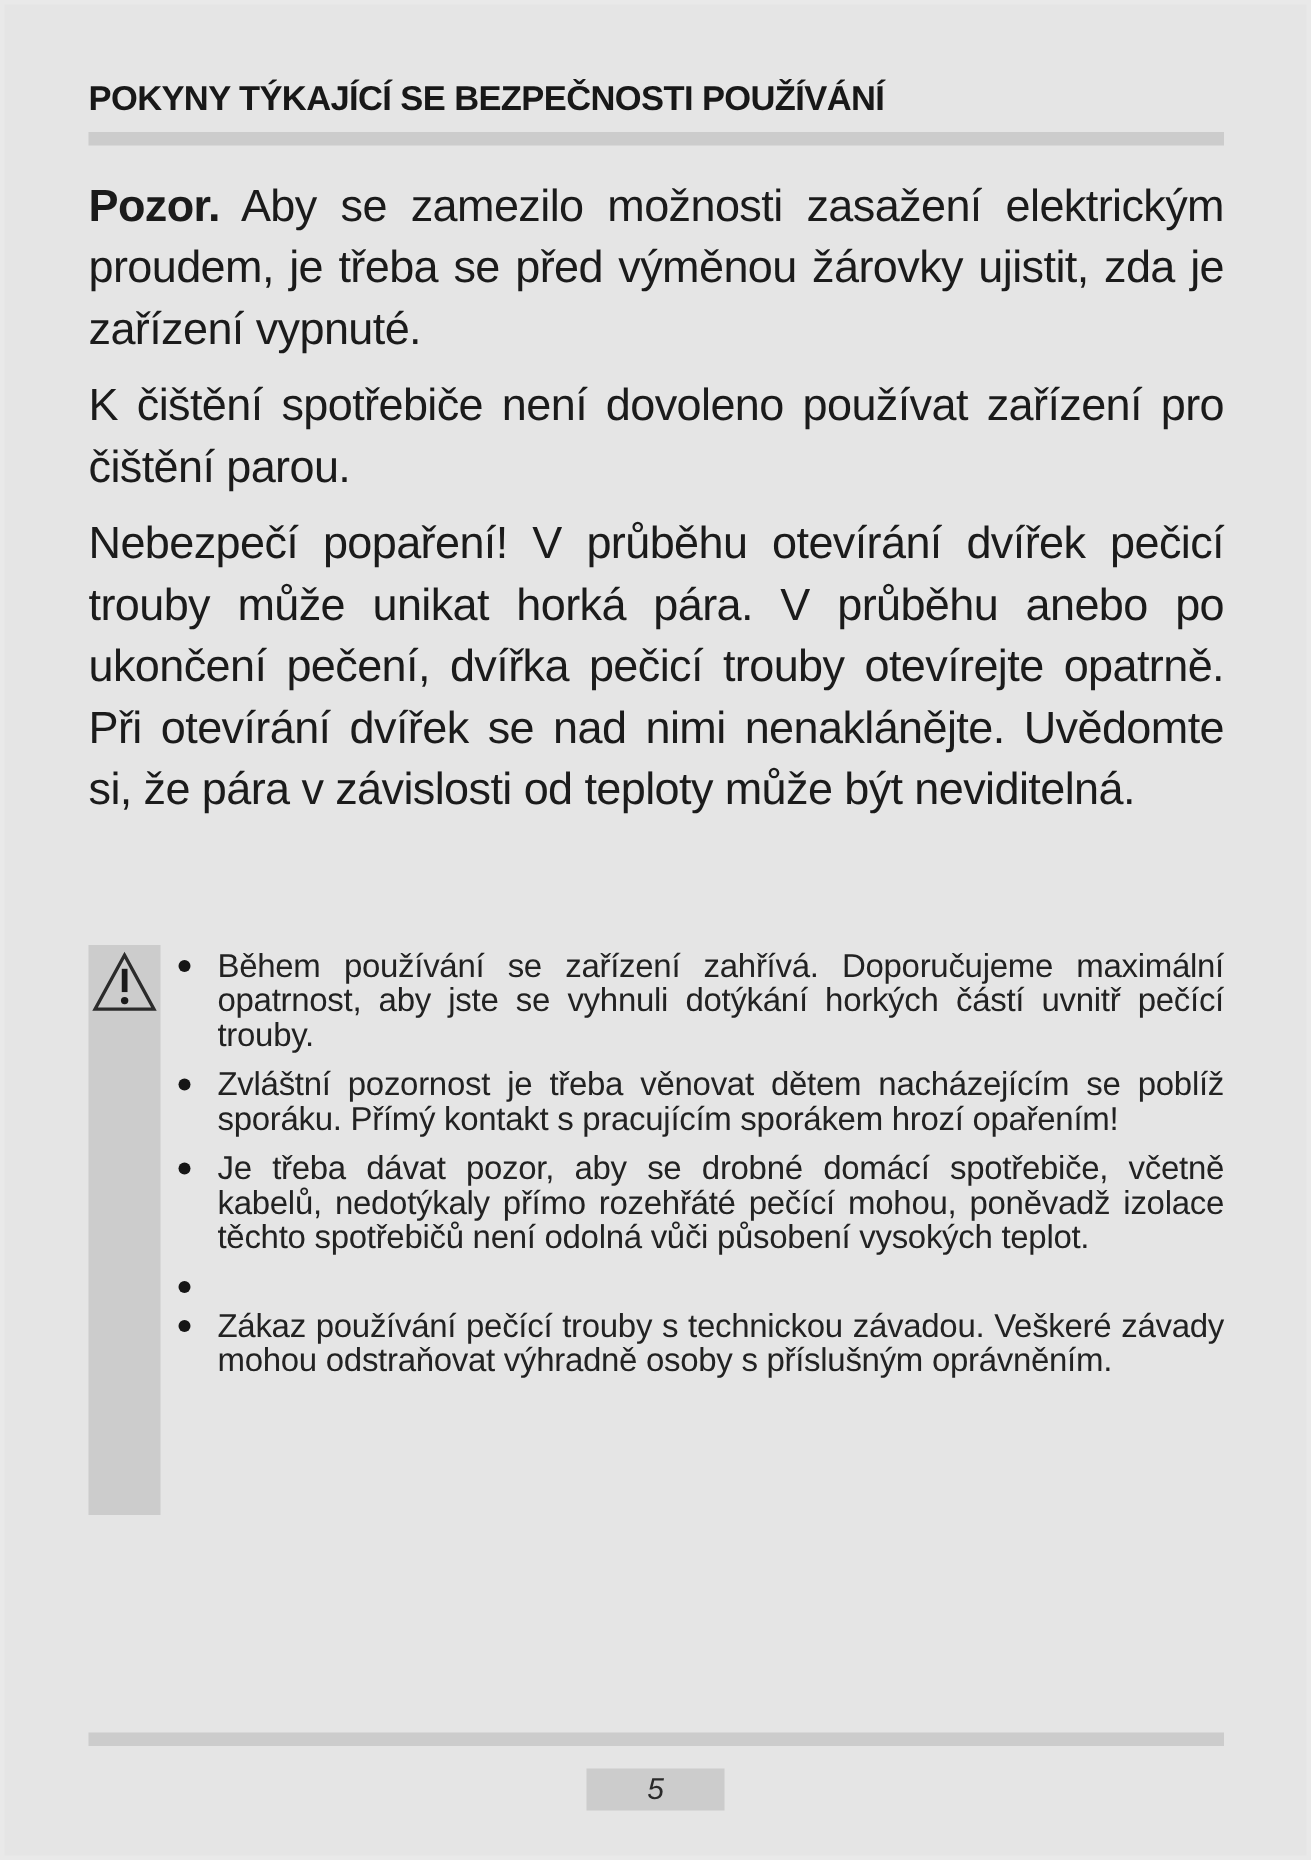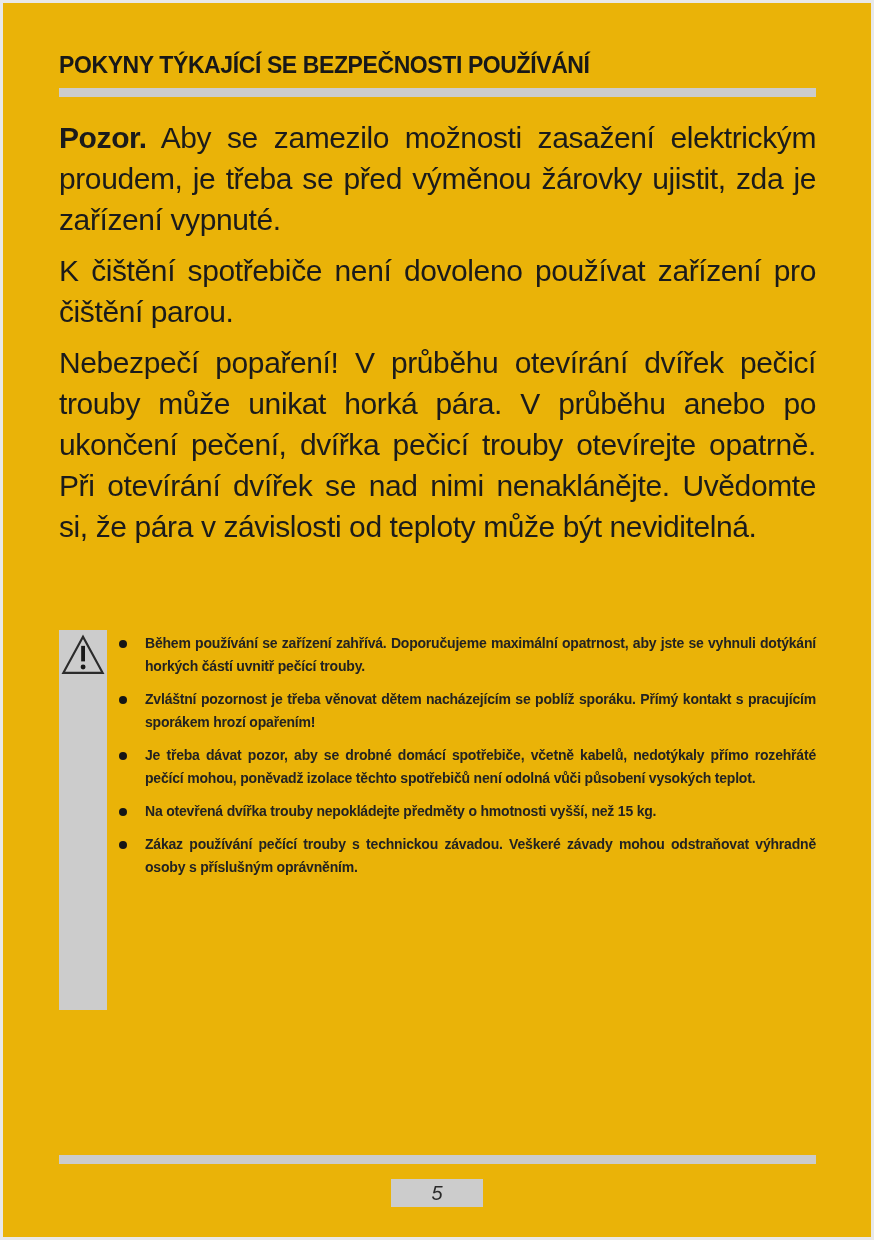--- a/index.html
+++ b/index.html
@@ -1,20 +1,20 @@
 <!DOCTYPE html>
 <html lang="cs"><head>
 <meta charset="utf-8">
 <style>
   html,body{margin:0;padding:0;background:#ffffff;}
   .page{
     position:relative;
     width:874px;height:1240px;
     box-sizing:border-box;
-    background:#eab308;
+    background:#e5e5e5;
     box-shadow:inset 0 0 0 3px #e9e9e9;
     font-family:"Liberation Sans", sans-serif;
     color:#1d1d1d;
     overflow:hidden;
   }
   .content{position:absolute;left:59px;right:58px;top:0;}
   
   .title{
     margin:52px 0 0 0;
     font-size:23px;font-weight:bold;letter-spacing:-0.4px;
@@ -37,22 +37,22 @@
   .warnbar{
     width:48px;flex:0 0 48px;background:#cccccc;
     display:flex;justify-content:center;align-items:flex-start;
   }
   .warnbar svg{margin-top:4px;}
   ul.bullets{
     list-style:none;margin:0;padding:2px 0 0 12px;flex:1;
   }
   ul.bullets li{
     display:flex;margin:0 0 10px 0;
-    font-size:14px;line-height:23px;letter-spacing:-0.2px;
-    text-align:justify;color:#222222;font-weight:bold;
+    font-size:22px;line-height:23px;letter-spacing:-0.2px;
+    text-align:justify;color:#222222;
   }
   .dot{
     flex:0 0 8px;width:8px;height:8px;border-radius:50%;
     background:#161616;margin:8px 18px 0 0;
   }
   
   .footrule{
     position:absolute;left:59px;right:58px;top:1155px;
     height:9px;background:#cccccc;
   }
@@ -97,21 +97,20 @@
       <li>
           <span class="dot"></span>
           <span>Zvláštní pozornost je třeba věnovat dětem nacházejícím se poblíž sporáku. Přímý kontakt s pracujícím sporákem hrozí opařením!</span>
         </li>
       <li>
           <span class="dot"></span>
           <span>Je třeba dávat pozor, aby se drobné domácí spotřebiče, včetně kabelů, nedotýkaly přímo rozehřáté pečící mohou, poněvadž izolace těchto spotřebičů není odolná vůči působení vysokých teplot.</span>
         </li>
       <li>
           <span class="dot"></span>
-          <span>Na otevřená dvířka trouby nepokládejte předměty o hmotnosti vyšší, než 15 kg.</span>
         </li>
       <li>
           <span class="dot"></span>
           <span>Zákaz používání pečící trouby s technickou závadou. Veškeré závady mohou odstraňovat výhradně osoby s příslušným oprávněním.</span>
         </li>
     </ul>
   </div>
 
   <div class="footrule"></div>
   <div class="pagenum">5</div>

